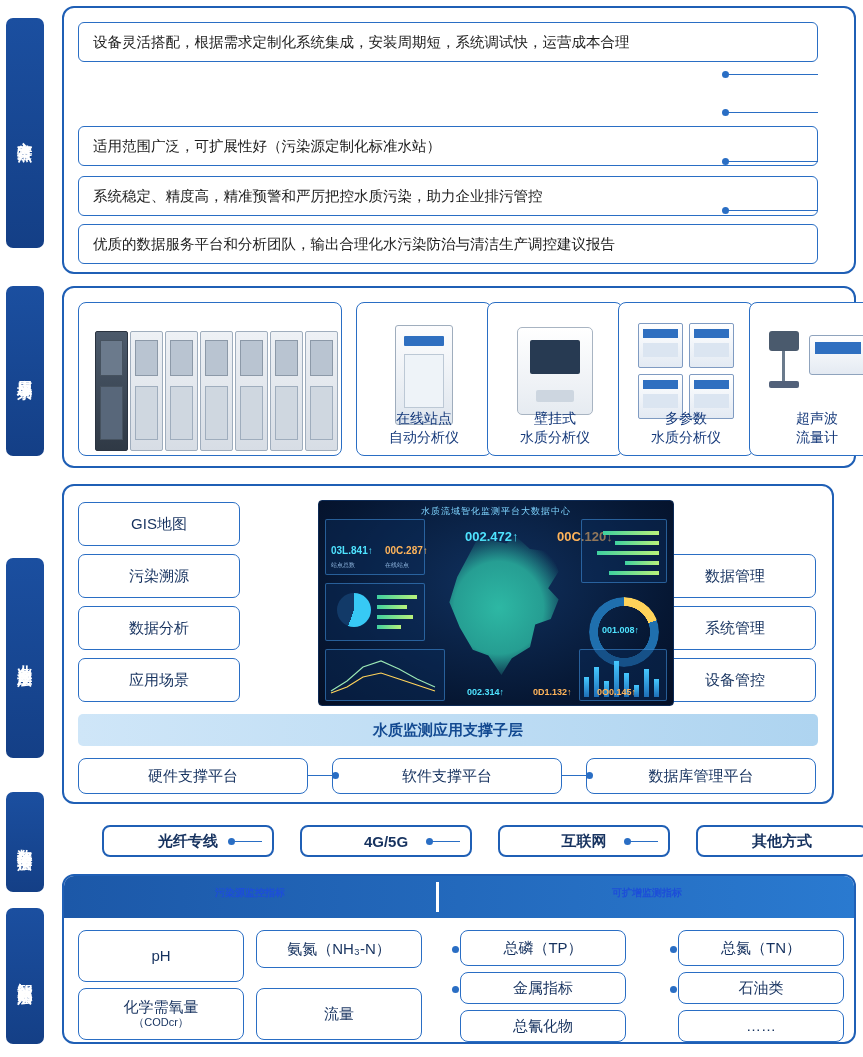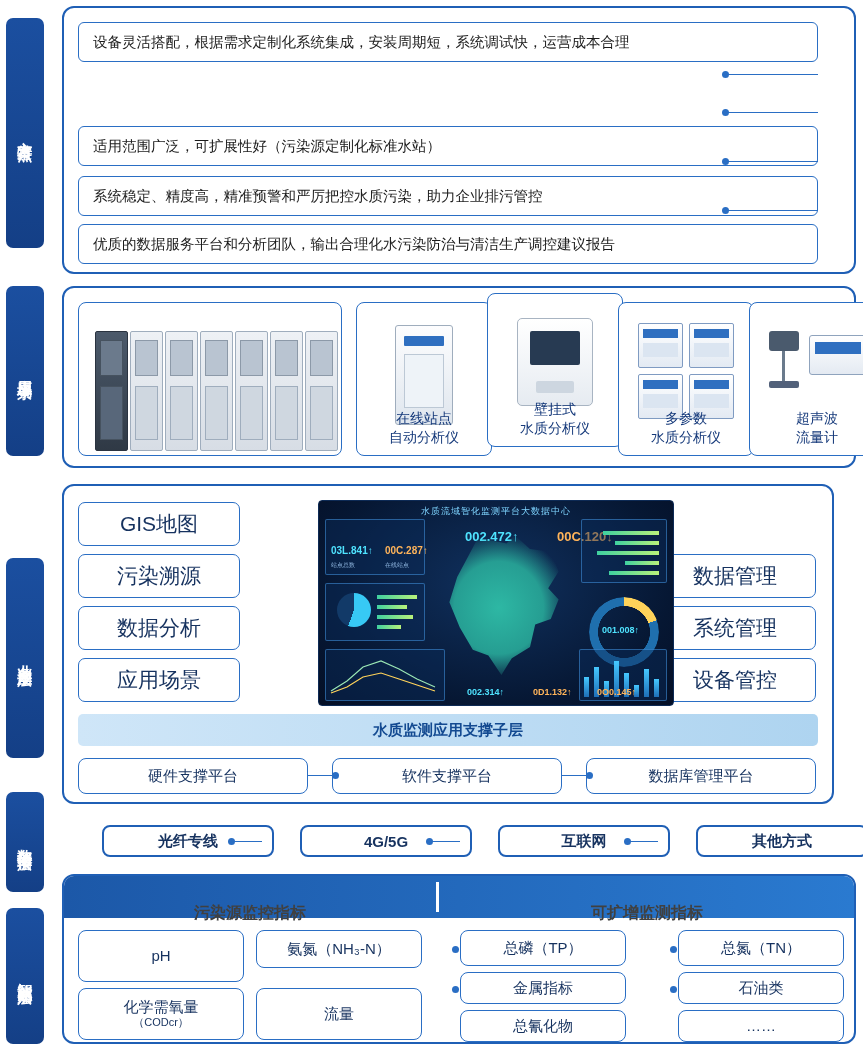--- a/index.html
+++ b/index.html
@@ -126,21 +126,21 @@
   .bizitem {
     position: absolute;
     width: 162px;
     height: 44px;
     border: 1px solid #2a6ec4;
     border-radius: 7px;
     background: #fff;
     display: flex;
     align-items: center;
     justify-content: center;
-    font-size: 21px;
+    font-size: 15px;
     color: #16325f;
   }
   .screen {
     position: absolute;
     left: 254px;
     top: 14px;
     width: 356px;
     height: 206px;
     border-radius: 4px;
     background: radial-gradient(ellipse at 50% 40%, #10315f 0%, #061733 70%, #040f26 100%);
@@ -197,24 +197,24 @@
     border:2px solid #1f5fb5;
     border-radius:8px;
     background:#fff;
     display:flex; align-items:center; justify-content:center;
     font-size:15px; font-weight:bold; color:#16325f;margin-left:40px;
   }
 
   
   .hdr {
     position:absolute;
-    top: 24px;
+    top: 4px;
     height: 26px;
     display:flex; align-items:center; justify-content:center;
-    color:#404040; font-size:16px; font-weight:bold;
+    color:#1d4ed8; font-size:10px; font-weight:bold;
   }
   .sensebox {
     position:absolute;
     border:1px solid #2a6ec4;
     border-radius:8px;
     background:#fff;
     display:flex; align-items:center; justify-content:center;
     text-align:center;
     font-size:15px; color:#16325f;
     line-height:1.2;
@@ -290,21 +290,21 @@
     </div>
 
     <div class="devcell" style="left:292px; top:14px; width:136px; height:154px;">
       <div class="cab1"></div>
       <div class="devcap">
         <div>在线站点</div>
         <div>自动分析仪</div>
       </div>
     </div>
 
-    <div class="devcell" style="left:423px; top:5px; width:136px; height:154px;">
+    <div class="devcell" style="left:423px; top:14px; width:136px; height:154px;">
       <div class="cab2"></div>
       <div class="devcap">
         <div>壁挂式</div>
         <div>水质分析仪</div>
       </div>
     </div>
 
     <div class="devcell" style="left:554px; top:14px; width:136px; height:154px;">
       <div class="multi">
         <i></i>

